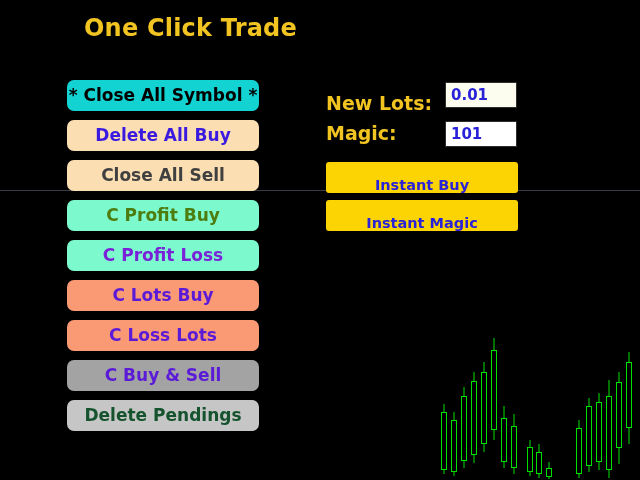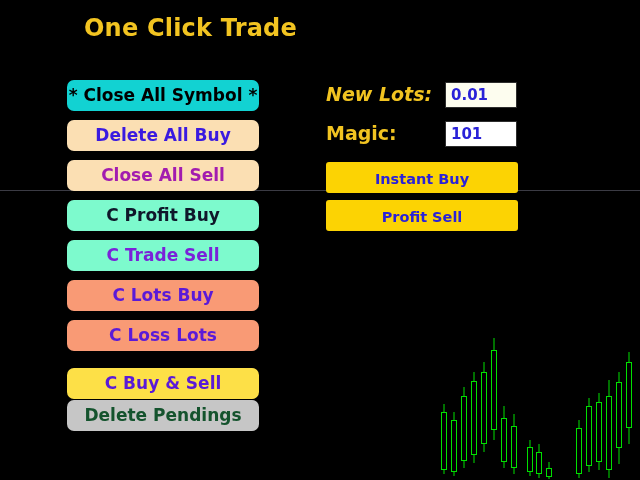--- a/index.html
+++ b/index.html
@@ -119,21 +119,21 @@
     border: none;
     border-radius: 3px;
     font-family: "DejaVu Sans", "Liberation Sans", sans-serif;
     font-size: 14.5px;
     font-weight: bold;
     line-height: 31px;
     text-align: center;
     cursor: pointer;
     z-index: 5;
     white-space: nowrap;
-    padding: 2px;
+    padding: 8px;
   }
 </style>
 </head>
 <body>
 
 <div id="screen">
 
   <div id="chart-layer">
       <div class="grid-line" style="top: 190px; background: rgb(59, 59, 68);"></div>
       <div class="candle" style="left: 441px; top: 404px; width: 6px; height: 70px;">
@@ -204,31 +204,31 @@
         <div class="wick" style="top: 0px; height: 92px; background: rgb(0, 224, 0);"></div>
         <div class="body" style="top: 10px; height: 66px; border-color: rgb(0, 224, 0);"></div>
       </div>
     </div>
 
   <div id="panel-title">One Click Trade</div>
 
   <div id="left-buttons">
       <button class="btn" style="top: 80px; background: rgb(18, 210, 210); color: rgb(0, 0, 0);">* Close All Symbol *</button>
       <button class="btn" style="top: 120px; background: rgb(251, 223, 179); color: rgb(58, 26, 224);">Delete All Buy</button>
-      <button class="btn" style="top: 160px; background: rgb(251, 223, 179); color: #a21caf;">Close All Sell</button>
-      <button class="btn" style="top: 200px; background: rgb(125, 250, 205); color: #0f172a;">C Profit Buy</button>
-      <button class="btn" style="top: 240px; background: rgb(125, 250, 205); color: rgb(122, 34, 216);">C Trade Sell</button>
+      <button class="btn" style="top: 160px; background: rgb(251, 223, 179); color: #404040;">Close All Sell</button>
+      <button class="btn" style="top: 200px; background: rgb(125, 250, 205); color: #4d7c0f;">C Profit Buy</button>
+      <button class="btn" style="top: 240px; background: rgb(125, 250, 205); color: rgb(122, 34, 216);">C Profit Loss</button>
       <button class="btn" style="top: 280px; background: rgb(249, 154, 117); color: rgb(90, 26, 216);">C Lots Buy</button>
       <button class="btn" style="top: 320px; background: rgb(249, 154, 117); color: rgb(90, 26, 216);">C Loss Lots</button>
-      <button class="btn" style="top: 360px; background: #fde047; color: rgb(90, 26, 216); margin-top: 8px;">C Buy &amp; Sell</button>
+      <button class="btn" style="top: 360px; background: #a3a3a3; color: rgb(90, 26, 216);">C Buy &amp; Sell</button>
       <button class="btn" style="top: 400px; background: rgb(198, 198, 198); color: #14532d;">Delete Pendings</button>
     </div>
 
   <div id="right-column">
-      <div class="field-label" style="top: 83px; font-style: italic;">New Lots:</div>
+      <div class="field-label" style="top: 92px;">New Lots:</div>
       <input type="text" class="field-input" placeholder="0.01" value="0.01" style="top: 82px; background: rgb(253, 253, 239);">
       <div class="field-label" style="top: 122px;">Magic:</div>
       <input type="text" class="field-input" placeholder="101" value="101" style="top: 121px; background: rgb(255, 255, 255);">
       <button class="btn-right" style="top: 162px; background: rgb(252, 211, 3); color: rgb(42, 34, 216);">Instant Buy</button>
-      <button class="btn-right" style="top: 200px; background: rgb(252, 211, 3); color: rgb(42, 34, 216);">Profit Sell</button>
+      <button class="btn-right" style="top: 200px; background: rgb(252, 211, 3); color: rgb(42, 34, 216);">Instant Magic</button>
     </div>
 
 </div>
 
 </body></html>

